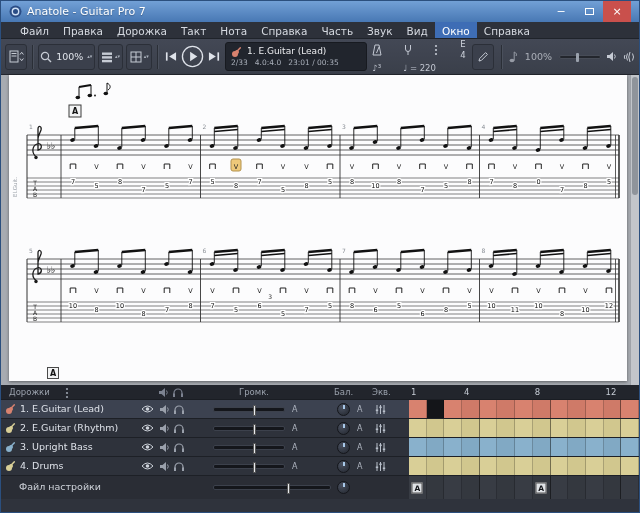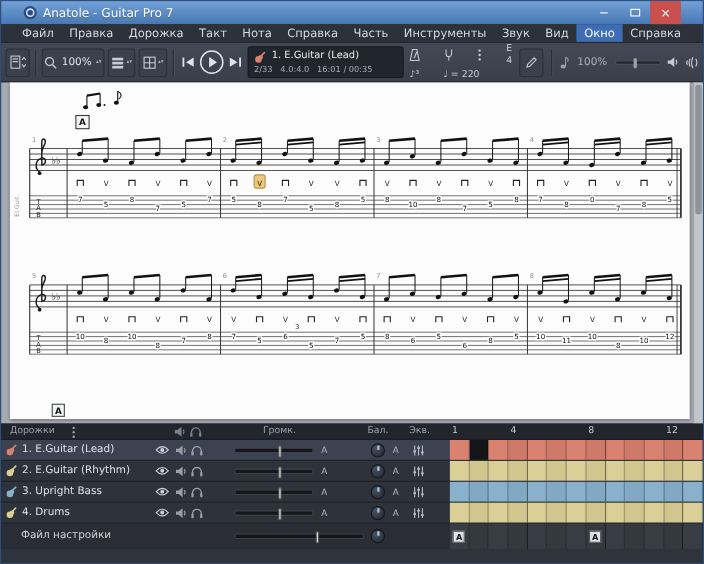--- a/index.html
+++ b/index.html
@@ -1,21 +1,21 @@
 <!DOCTYPE html>
 <html><head>
 <meta charset="utf-8">
 <style>
   *{box-sizing:border-box;margin:0;padding:0}
   html,body{width:640px;height:513px}
   body{font-family:"DejaVu Sans",sans-serif;background:#555;overflow:hidden}
   .window{width:640px;height:513px;position:relative;background:#2f333c;border:1px solid #2b4f7e;overflow:hidden}
 
   
-  .titlebar{height:21px;background:linear-gradient(180deg,#72a0d6,#4878b4);display:flex;align-items:center;padding:0 20px;color:#fff}
+  .titlebar{height:21px;background:linear-gradient(180deg,#72a0d6,#4878b4);display:flex;align-items:center;padding:0 8px;color:#fff}
   .titlebar .title{font-size:11px;margin-left:5px;text-shadow:0 1px 1px rgba(0,0,0,.25)}
   .winbtns{margin-left:auto;display:flex;height:100%}
   .winbtn{width:28px;height:100%;display:flex;align-items:center;justify-content:center;color:#fff;font-size:11px;cursor:default}
   .winbtn .maxbox{width:9px;height:7px;border:1px solid #fff}
   .winbtn.close{background:#c9504c}
 
   
   .menubar{height:17px;background:#2d313a;border-bottom:1px solid #1f232a;display:flex;align-items:stretch;padding-left:12px}
   .menu-item{font-size:10.5px;color:#d6dae1;padding:1px 7px 0;display:flex;align-items:center}
   .menu-item.active{background:#3e6db5;color:#fff}
@@ -109,21 +109,20 @@
   </div>
 
   <div class="menubar" id="menubar">
       <span class="menu-item">Файл</span>
       <span class="menu-item">Правка</span>
       <span class="menu-item">Дорожка</span>
       <span class="menu-item">Такт</span>
       <span class="menu-item">Нота</span>
       <span class="menu-item">Справка</span>
       <span class="menu-item">Часть</span>
-      <span class="menu-item">Инструменты</span>
       <span class="menu-item">Звук</span>
       <span class="menu-item">Вид</span>
       <span class="menu-item active">Окно</span>
       <span class="menu-item">Справка</span>
     </div>
 
   <div class="toolbar">
     <div class="tb-btn">
         <span class="ic">
           <svg width="15" height="13" viewBox="0 0 15 13">
@@ -193,21 +192,21 @@
               <circle cx="4" cy="8" r="3" fill="currentColor"></circle>
               <circle cx="6" cy="6" r="2" fill="currentColor"></circle>
               <rect x="6.8" y="0.4" width="1.5" height="6.4" rx="0.6" transform="rotate(45 7.5 3.6)" fill="currentColor"></rect>
             </svg>
           </span>
         <span>1. E.Guitar (Lead)</span>
       </div>
       <div class="tp-row2">
         <span>2/33</span>
         <span>4.0:4.0</span>
-        <span>16:01 / 00:35</span>
+        <span>23:01 / 00:35</span>
       </div>
     </div>
     <div class="tempo-cluster">
       <div class="tc-row">
         <span class="ic">
             <svg width="10" height="12" viewBox="0 0 10 12">
               <path d="M3,1 L7,1 L9,11 L1,11Z" fill="none" stroke="currentColor"></path>
               <line x1="4.5" y1="9" x2="7" y2="3" stroke="currentColor"></line>
             </svg>
           </span>

